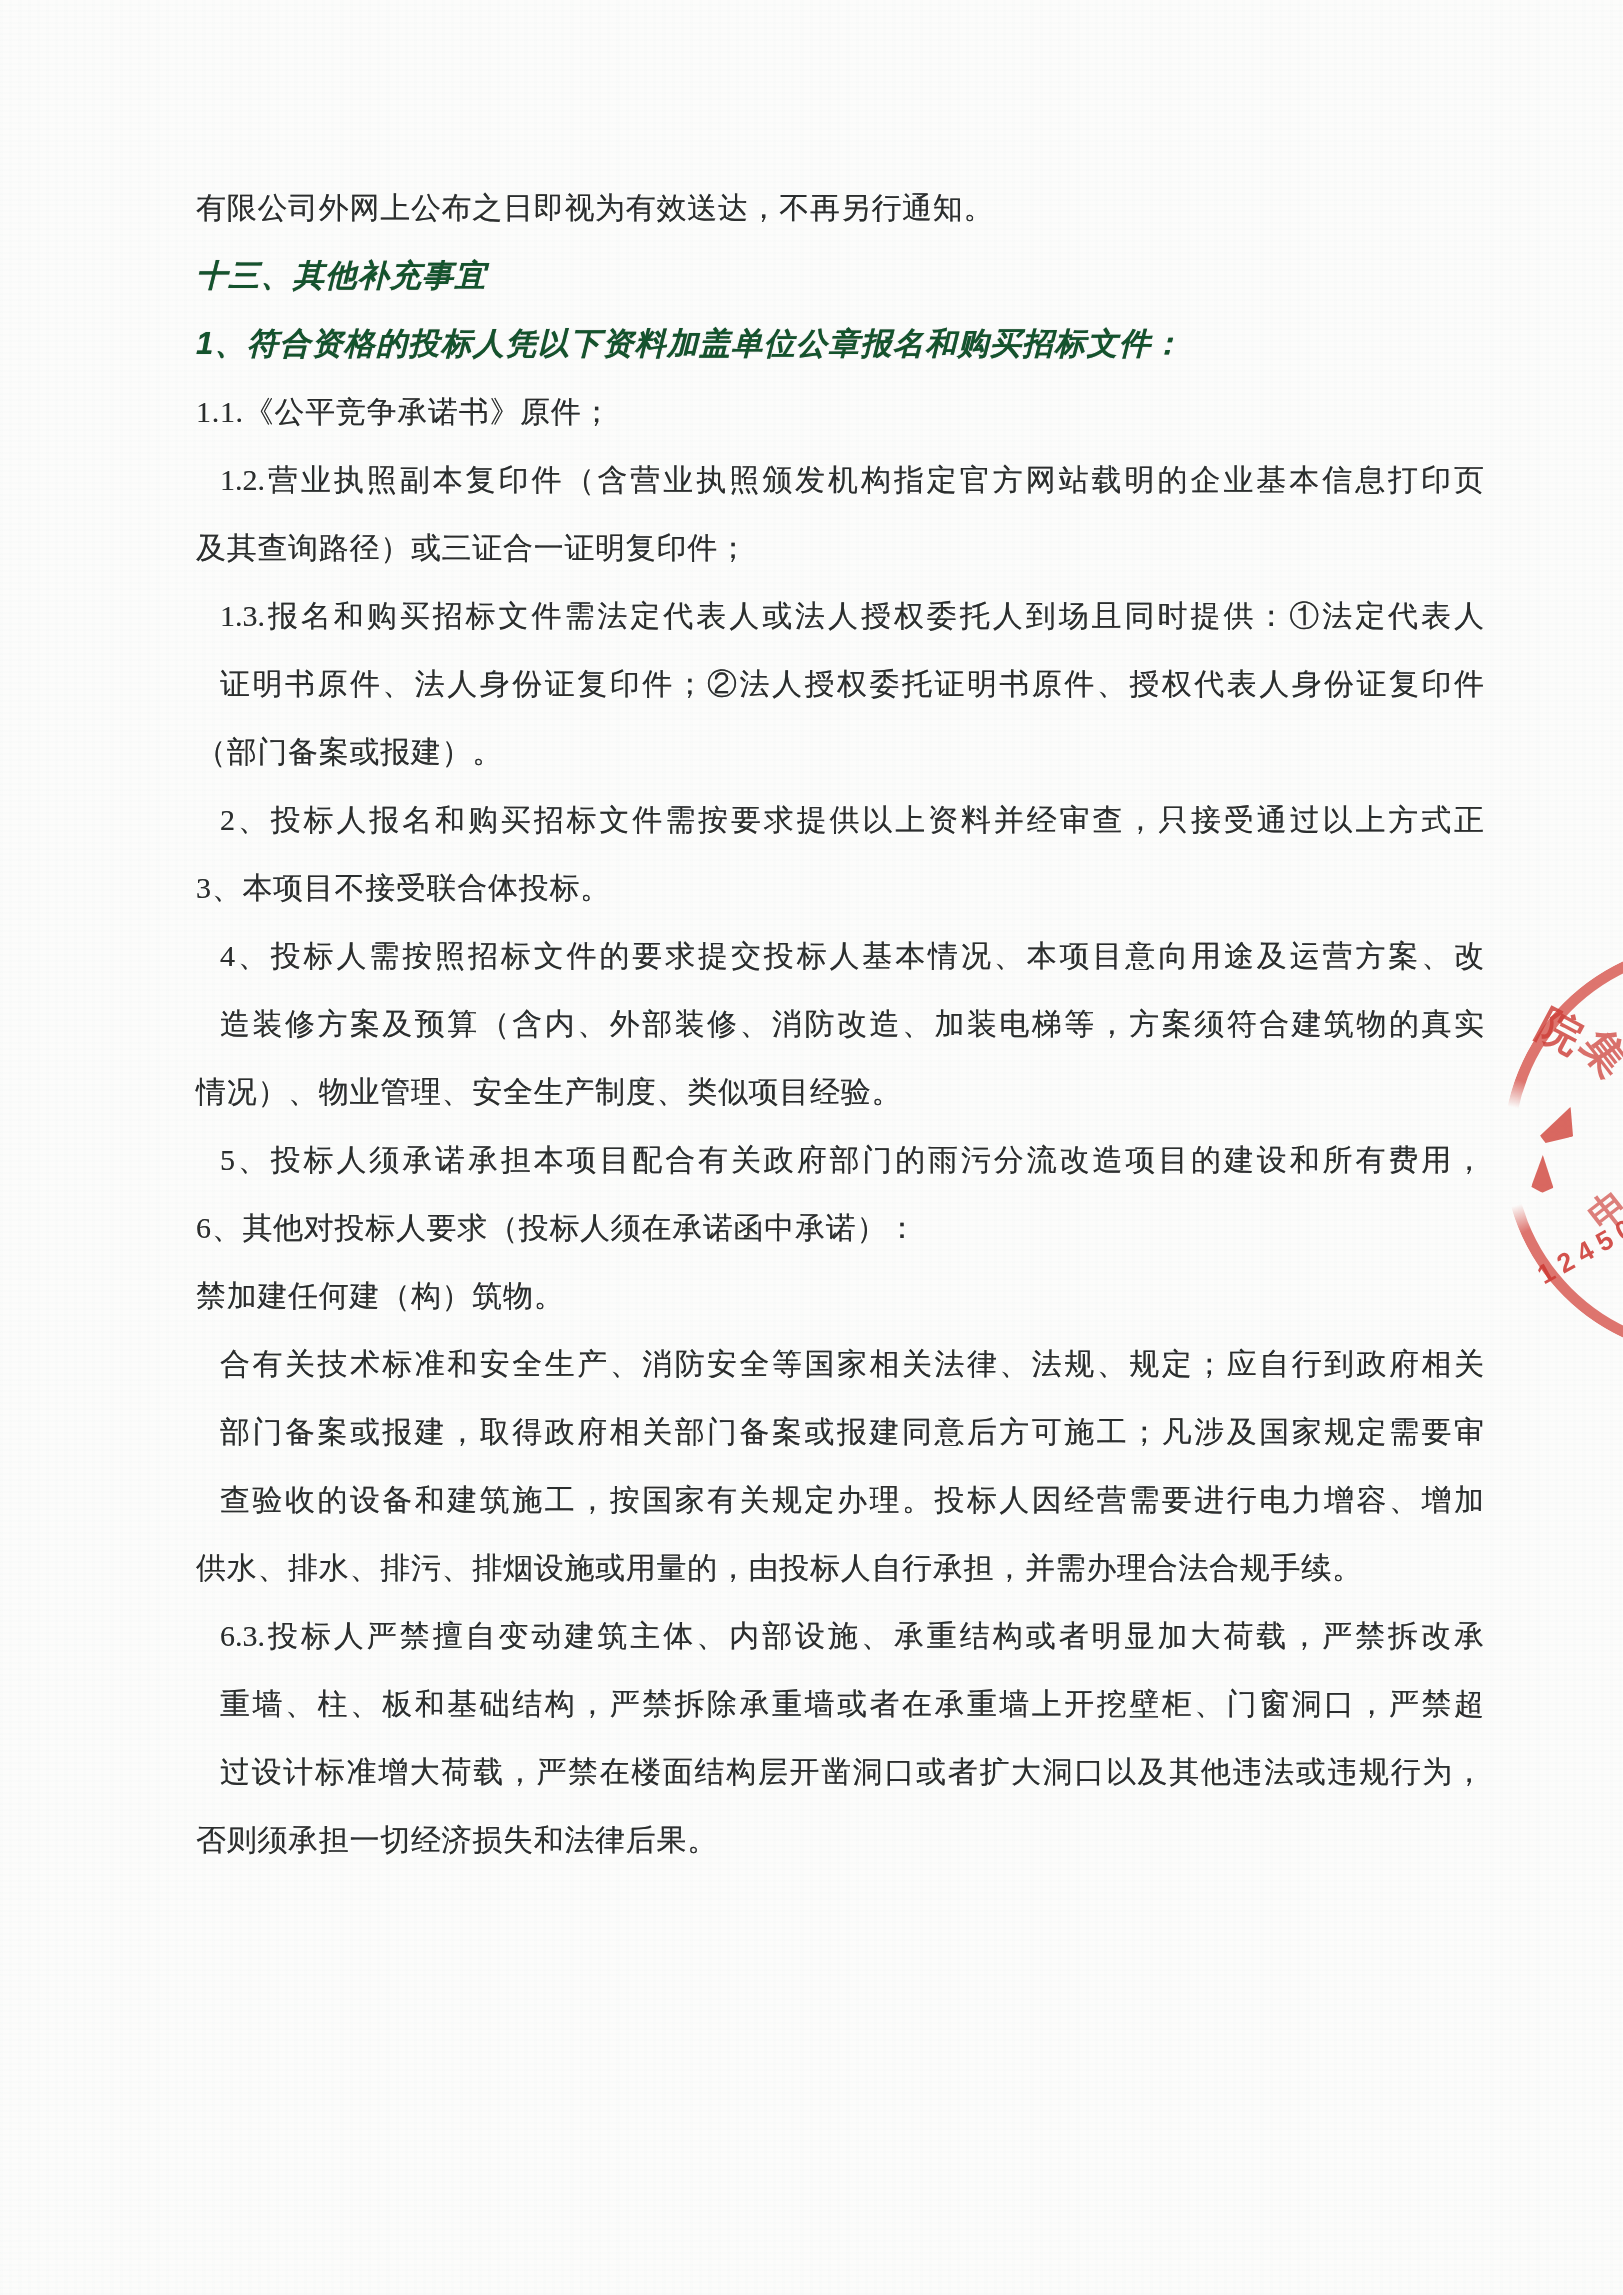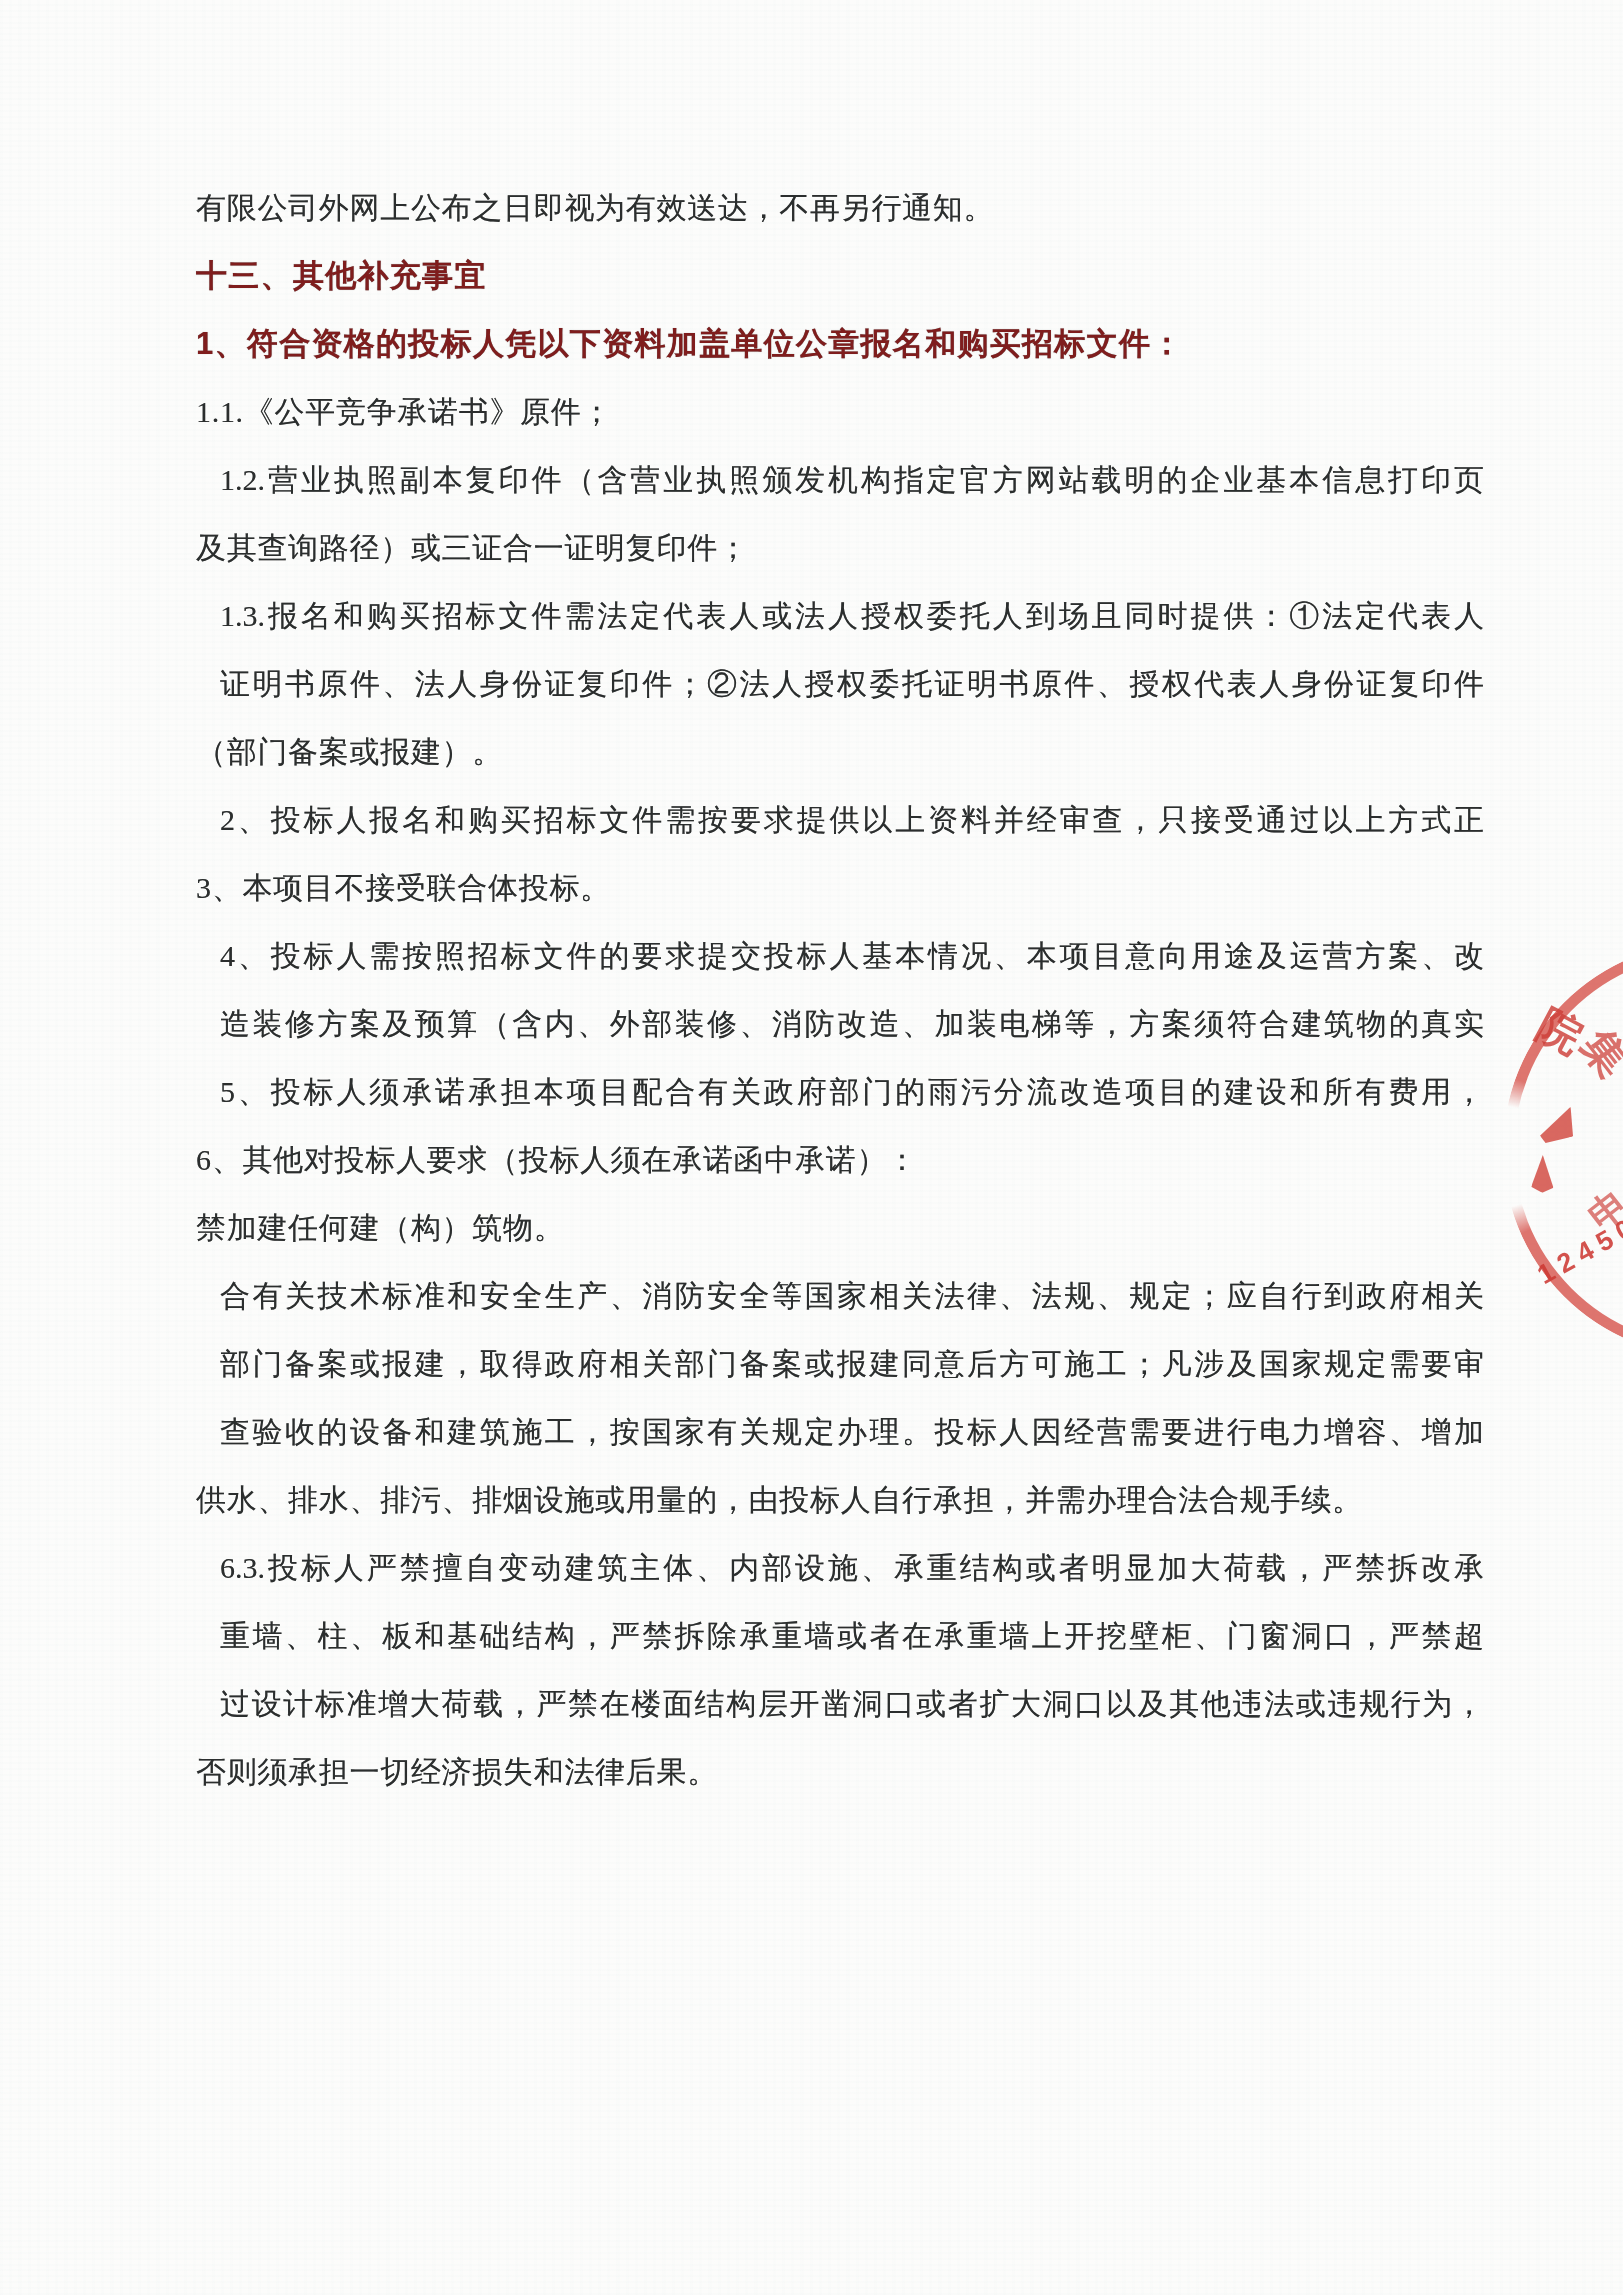--- a/index.html
+++ b/index.html
@@ -45,24 +45,25 @@
     white-space: normal;
     text-align: justify;
     text-align-last: justify;
     letter-spacing: 0;
     margin-left: 24px;
   }
   .line.heading,
   .line.bold-item {
     font-family: "Liberation Sans", "DejaVu Sans", sans-serif;
     font-weight: 700;
-    color: #7f1d1d;
+    color: #14532d;
     font-size: 31px;
     letter-spacing: 1.3px;
     text-shadow: 0 0 0.7px rgba(31,35,35,0.6);
+    font-style: italic;
   }
 
   
   .seal {
     position: absolute;
     inset: 0;
     pointer-events: none;
     filter: blur(0.4px);
   }
   .seal-ring {
@@ -134,20 +135,21 @@
       <div class="line body">1.1.《公平竞争承诺书》原件；</div>
       <div class="line body fill">1.2.营业执照副本复印件（含营业执照颁发机构指定官方网站载明的企业基本信息打印页</div>
       <div class="line body">及其查询路径）或三证合一证明复印件；</div>
       <div class="line body fill">1.3.报名和购买招标文件需法定代表人或法人授权委托人到场且同时提供：①法定代表人</div>
       <div class="line body fill">证明书原件、法人身份证复印件；②法人授权委托证明书原件、授权代表人身份证复印件</div>
       <div class="line body">（部门备案或报建）。</div>
       <div class="line body fill">2、投标人报名和购买招标文件需按要求提供以上资料并经审查，只接受通过以上方式正</div>
       <div class="line body">3、本项目不接受联合体投标。</div>
       <div class="line body fill">4、投标人需按照招标文件的要求提交投标人基本情况、本项目意向用途及运营方案、改</div>
       <div class="line body fill">造装修方案及预算（含内、外部装修、消防改造、加装电梯等，方案须符合建筑物的真实</div>
+      <div class="line body">情况）、物业管理、安全生产制度、类似项目经验。</div>
       <div class="line body fill">5、投标人须承诺承担本项目配合有关政府部门的雨污分流改造项目的建设和所有费用，</div>
       <div class="line body">6、其他对投标人要求（投标人须在承诺函中承诺）：</div>
       <div class="line body">禁加建任何建（构）筑物。</div>
       <div class="line body fill">合有关技术标准和安全生产、消防安全等国家相关法律、法规、规定；应自行到政府相关</div>
       <div class="line body fill">部门备案或报建，取得政府相关部门备案或报建同意后方可施工；凡涉及国家规定需要审</div>
       <div class="line body fill">查验收的设备和建筑施工，按国家有关规定办理。投标人因经营需要进行电力增容、增加</div>
       <div class="line body">供水、排水、排污、排烟设施或用量的，由投标人自行承担，并需办理合法合规手续。</div>
       <div class="line body fill">6.3.投标人严禁擅自变动建筑主体、内部设施、承重结构或者明显加大荷载，严禁拆改承</div>
       <div class="line body fill">重墙、柱、板和基础结构，严禁拆除承重墙或者在承重墙上开挖壁柜、门窗洞口，严禁超</div>
       <div class="line body fill">过设计标准增大荷载，严禁在楼面结构层开凿洞口或者扩大洞口以及其他违法或违规行为，</div>

